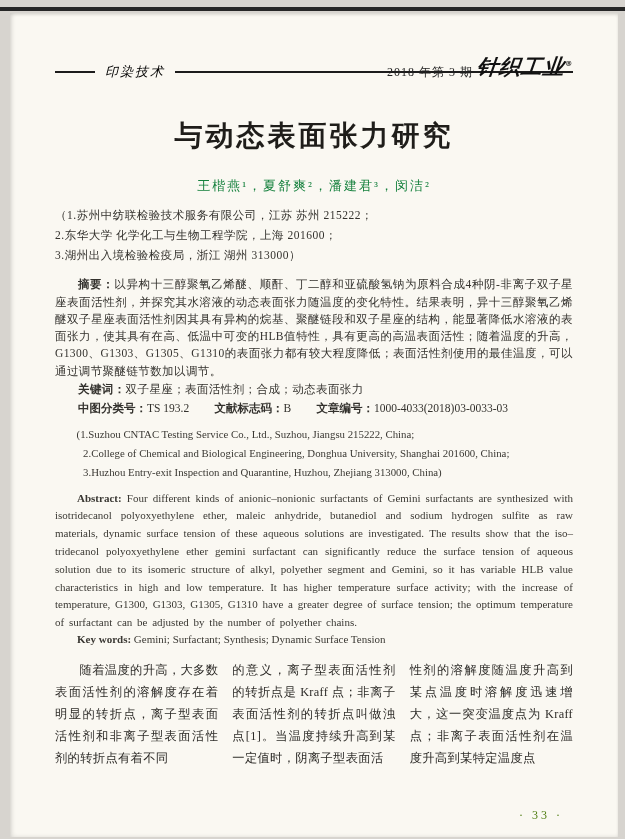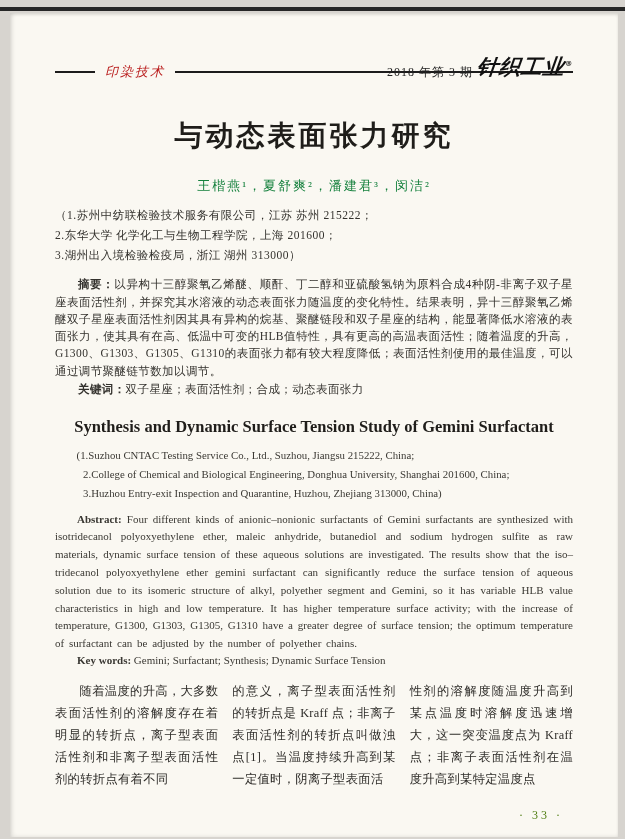--- a/index.html
+++ b/index.html
@@ -23,21 +23,21 @@
   .header-right{
     position:absolute;right:0;bottom:4px;white-space:nowrap;
     display:flex;align-items:flex-end;gap:4px;
   }
   .issue{font-size:12px;letter-spacing:1px;color:#222;}
   .logo{font-size:21px;font-weight:bold;font-style:italic;letter-spacing:1px;color:#111;
         font-family:"DejaVu Serif",serif;transform:skewX(-6deg);}
   .logo sup{font-size:7px;font-style:normal;}
   .rule-row{display:flex;align-items:center;height:26px;}
   .dash{width:40px;height:2px;background:#1c1c1c;}
-  .section-label{margin:0 10px;font-size:13px;font-style:italic;letter-spacing:2px;color:#b91c1c;}
+  .section-label{margin:0 10px;font-size:13px;font-style:italic;letter-spacing:2px;color:#000000;}
   .rule{flex:1;height:2px;background:#1c1c1c;}
   
   .title{margin-top:30px;text-align:center;font-size:28px;font-weight:bold;
          letter-spacing:3px;line-height:1.5;color:#1f1d1a;}
   .authors{margin-top:20px;text-align:center;font-size:13px;letter-spacing:2px;color:#15803d;}
   .affils{margin-top:10px;text-align:left;font-size:11.5px;line-height:1.75;color:#33312d;letter-spacing:0.5px;}
   
   .abstract-zh{margin-top:11px;font-size:11.5px;line-height:1.5;text-align:justify;
                text-indent:2em;color:#33312d;letter-spacing:0.4px;}
   .b{font-weight:bold;text-align:right;}
@@ -94,22 +94,24 @@
     </div>
 
     <div class="abstract-zh">
       <span class="b">摘要：</span><span>以异构十三醇聚氧乙烯醚、顺酐、丁二醇和亚硫酸氢钠为原料合成4种阴-非离子双子星座表面活性剂，并探究其水溶液的动态表面张力随温度的变化特性。结果表明，异十三醇聚氧乙烯醚双子星座表面活性剂因其具有异构的烷基、聚醚链段和双子星座的结构，能显著降低水溶液的表面张力，使其具有在高、低温中可变的HLB值特性，具有更高的高温表面活性；随着温度的升高，G1300、G1303、G1305、G1310的表面张力都有较大程度降低；表面活性剂使用的最佳温度，可以通过调节聚醚链节数加以调节。</span>
     </div>
 
     <div class="kw-line">
       <span class="b">关键词：</span><span>双子星座；表面活性剂；合成；动态表面张力</span>
     </div>
 
+    <div class="meta-line">
+      <span class="b">中图分类号：</span><span>TS 193.2</span><span class="gap"></span><span class="b">文献标志码：</span><span>B</span><span class="gap"></span><span class="b">文章编号：</span><span>1000-4033(2018)03-0033-03</span>
+    </div>
 
-    <div class="en-title">Synthesis and Dynamic Surface Tension Study of Gemini Surfactant</div>
 
 
     <div class="en-affils">
       <div class="l1">(1.Suzhou CNTAC Testing Service Co., Ltd., Suzhou, Jiangsu 215222, China;</div>
       <div class="l2">2.College of Chemical and Biological Engineering, Donghua University, Shanghai 201600, China;</div>
       <div class="l3">3.Huzhou Entry-exit Inspection and Quarantine, Huzhou, Zhejiang 313000, China)</div>
     </div>
 
     <div class="en-abstract">
       <span class="b">Abstract:</span> <span>Four different kinds of anionic–nonionic surfactants of Gemini surfactants are synthesized with isotridecanol polyoxyethylene ether, maleic anhydride, butanediol and sodium hydrogen sulfite as raw materials, dynamic surface tension of these aqueous solutions are investigated. The results show that the iso–tridecanol polyoxyethylene ether gemini surfactant can significantly reduce the surface tension of aqueous solution due to its isomeric structure of alkyl, polyether segment and Gemini, so it has variable HLB value characteristics in high and low temperature. It has higher temperature surface activity; with the increase of temperature, G1300, G1303, G1305, G1310 have a greater degree of surface tension; the optimum temperature of surfactant can be adjusted by the number of polyether chains.</span>

